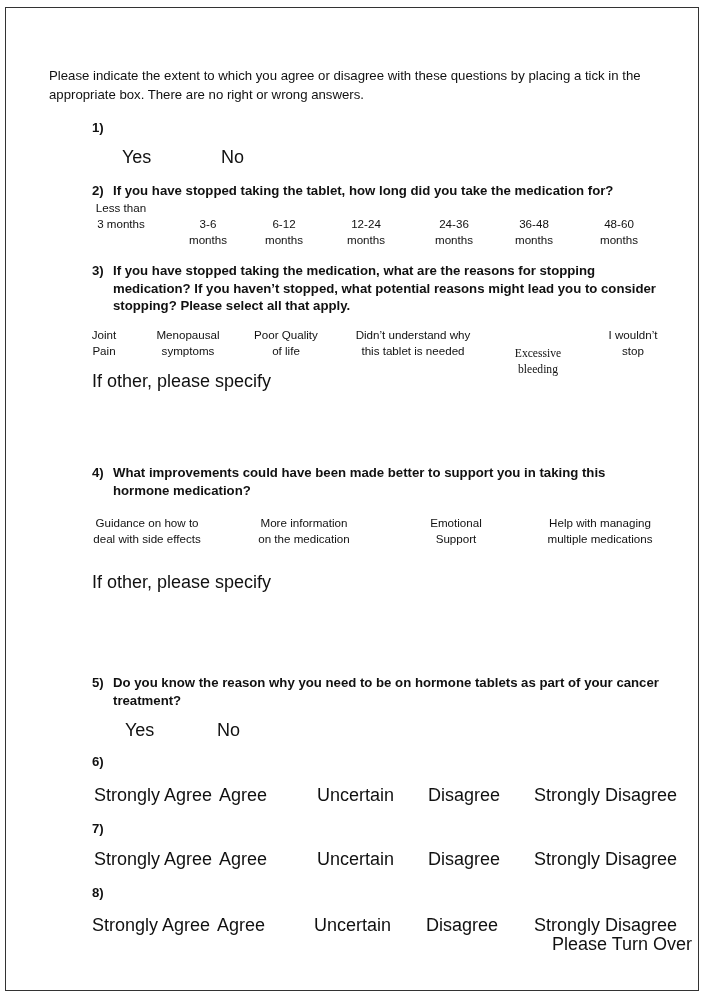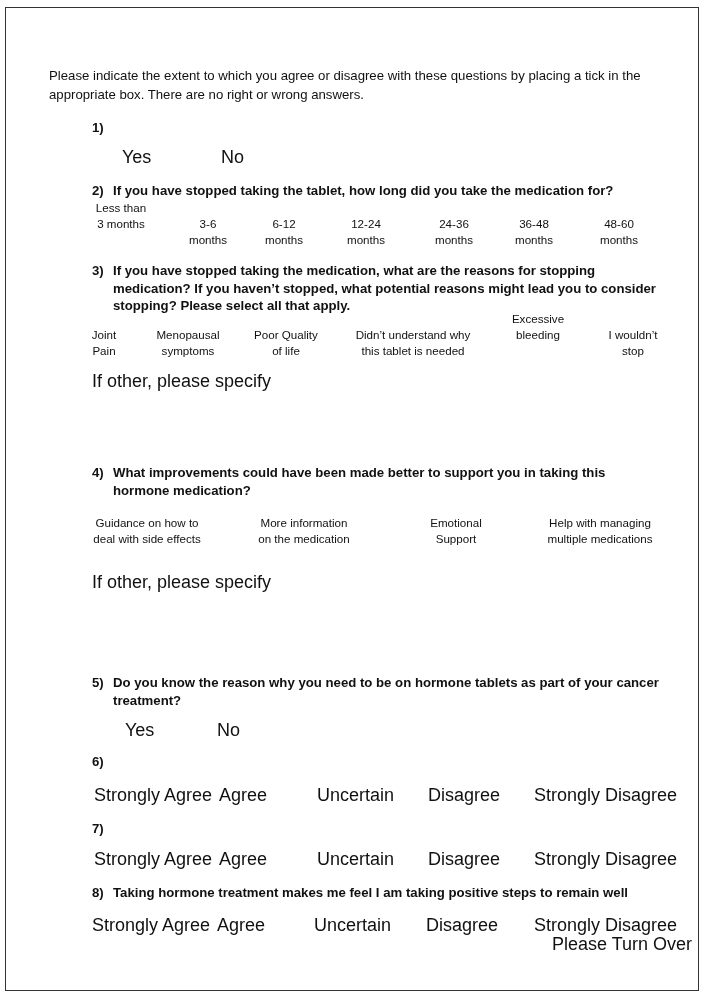--- a/index.html
+++ b/index.html
@@ -74,21 +74,21 @@
   <div>symptoms</div>
 </div>
 <div class="abs opt" style="left:246px; top:327px; width:80px;">
   <div>Poor Quality</div>
   <div>of life</div>
 </div>
 <div class="abs opt" style="left:348px; top:327px; width:130px;">
   <div>Didn’t understand why</div>
   <div>this tablet is needed</div>
 </div>
-<div class="abs opt" style="left:502px; top:311px; width:72px;">
+<div class="abs opt" style="left:502px; top:346px; width:72px;font-family:Liberation Serif, serif;">
   <div>Excessive</div>
   <div>bleeding</div>
 </div>
 <div class="abs opt" style="left:598px; top:327px; width:70px;">
   <div>I wouldn’t</div>
   <div>stop</div>
 </div>
 <div class="abs small" style="left:92px; top:374px;">If other, please specify</div>
 <div class="abs" style="left:92px; top:392px; width:580px; height:55px;"></div>
 
@@ -135,21 +135,20 @@
   <span class="num">7)</span>
 </div>
 <div class="abs small" style="left:94px; top:852px;">Strongly Agree</div>
 <div class="abs small" style="left:219px; top:852px;">Agree</div>
 <div class="abs small" style="left:317px; top:852px;">Uncertain</div>
 <div class="abs small" style="left:428px; top:852px;">Disagree</div>
 <div class="abs small" style="left:534px; top:852px;">Strongly Disagree</div>
 
 <div class="abs q" style="left:92px; top:884px; width:600px; height:18px;">
   <span class="num">8)</span>
-  <span class="txt">Taking hormone treatment makes me feel I am taking positive steps to remain well</span>
 </div>
 <div class="abs small" style="left:92px; top:918px;">Strongly Agree</div>
 <div class="abs small" style="left:217px; top:918px;">Agree</div>
 <div class="abs small" style="left:314px; top:918px;">Uncertain</div>
 <div class="abs small" style="left:426px; top:918px;">Disagree</div>
 <div class="abs small" style="left:534px; top:918px;">Strongly Disagree</div>
 
 <div class="abs small" style="left:552px; top:937px;">Please Turn Over</div>
 
 </body></html>

